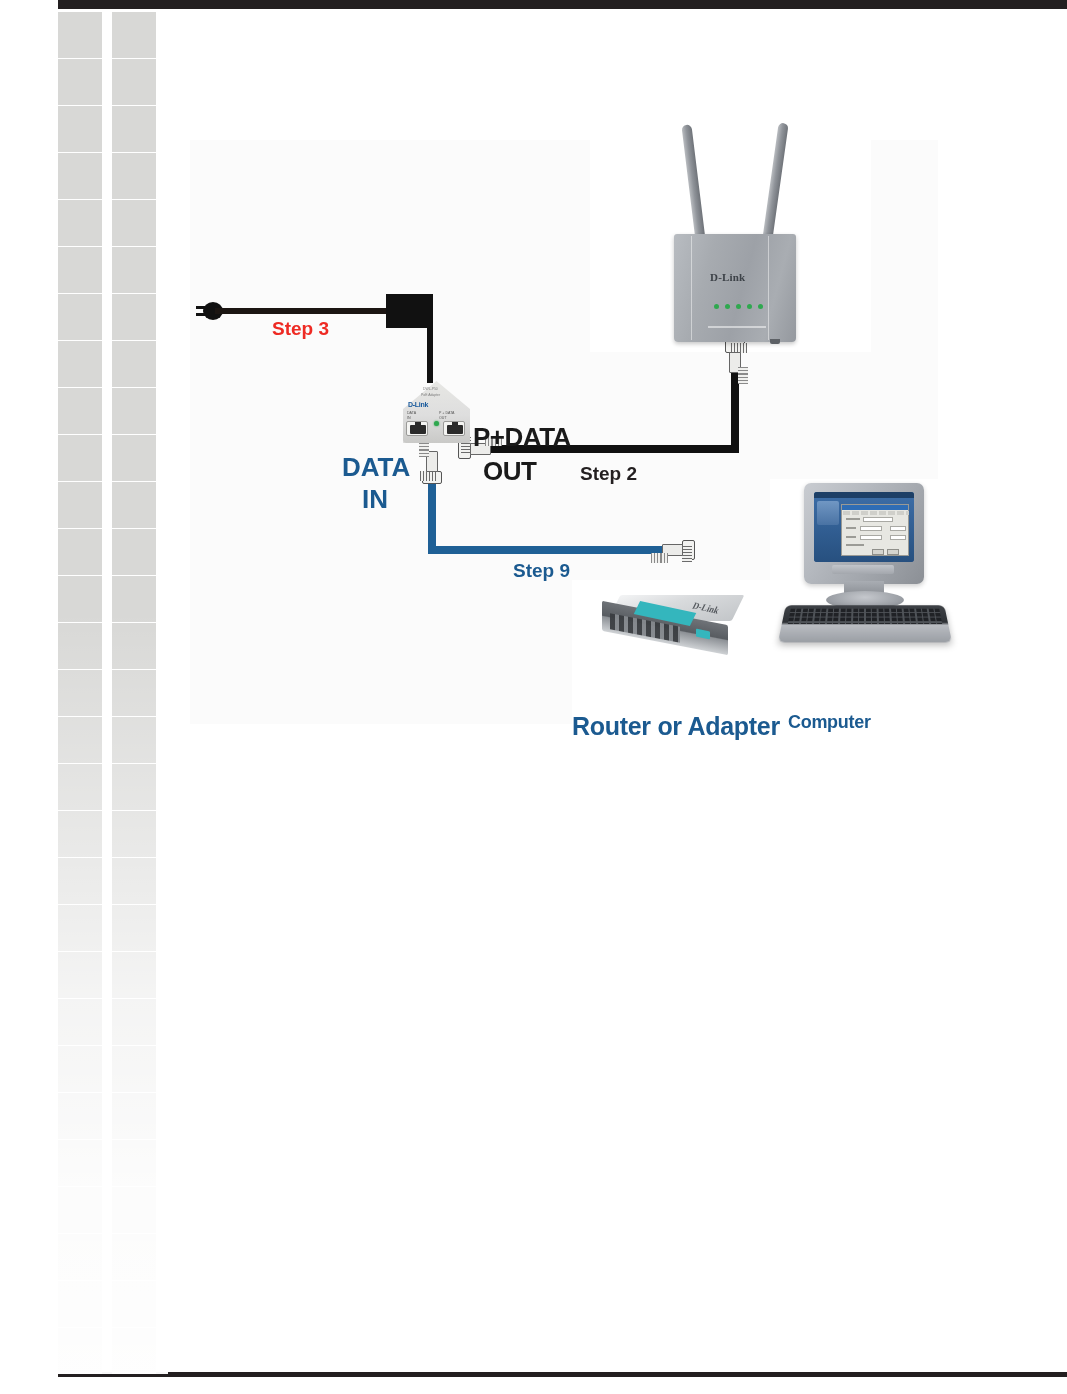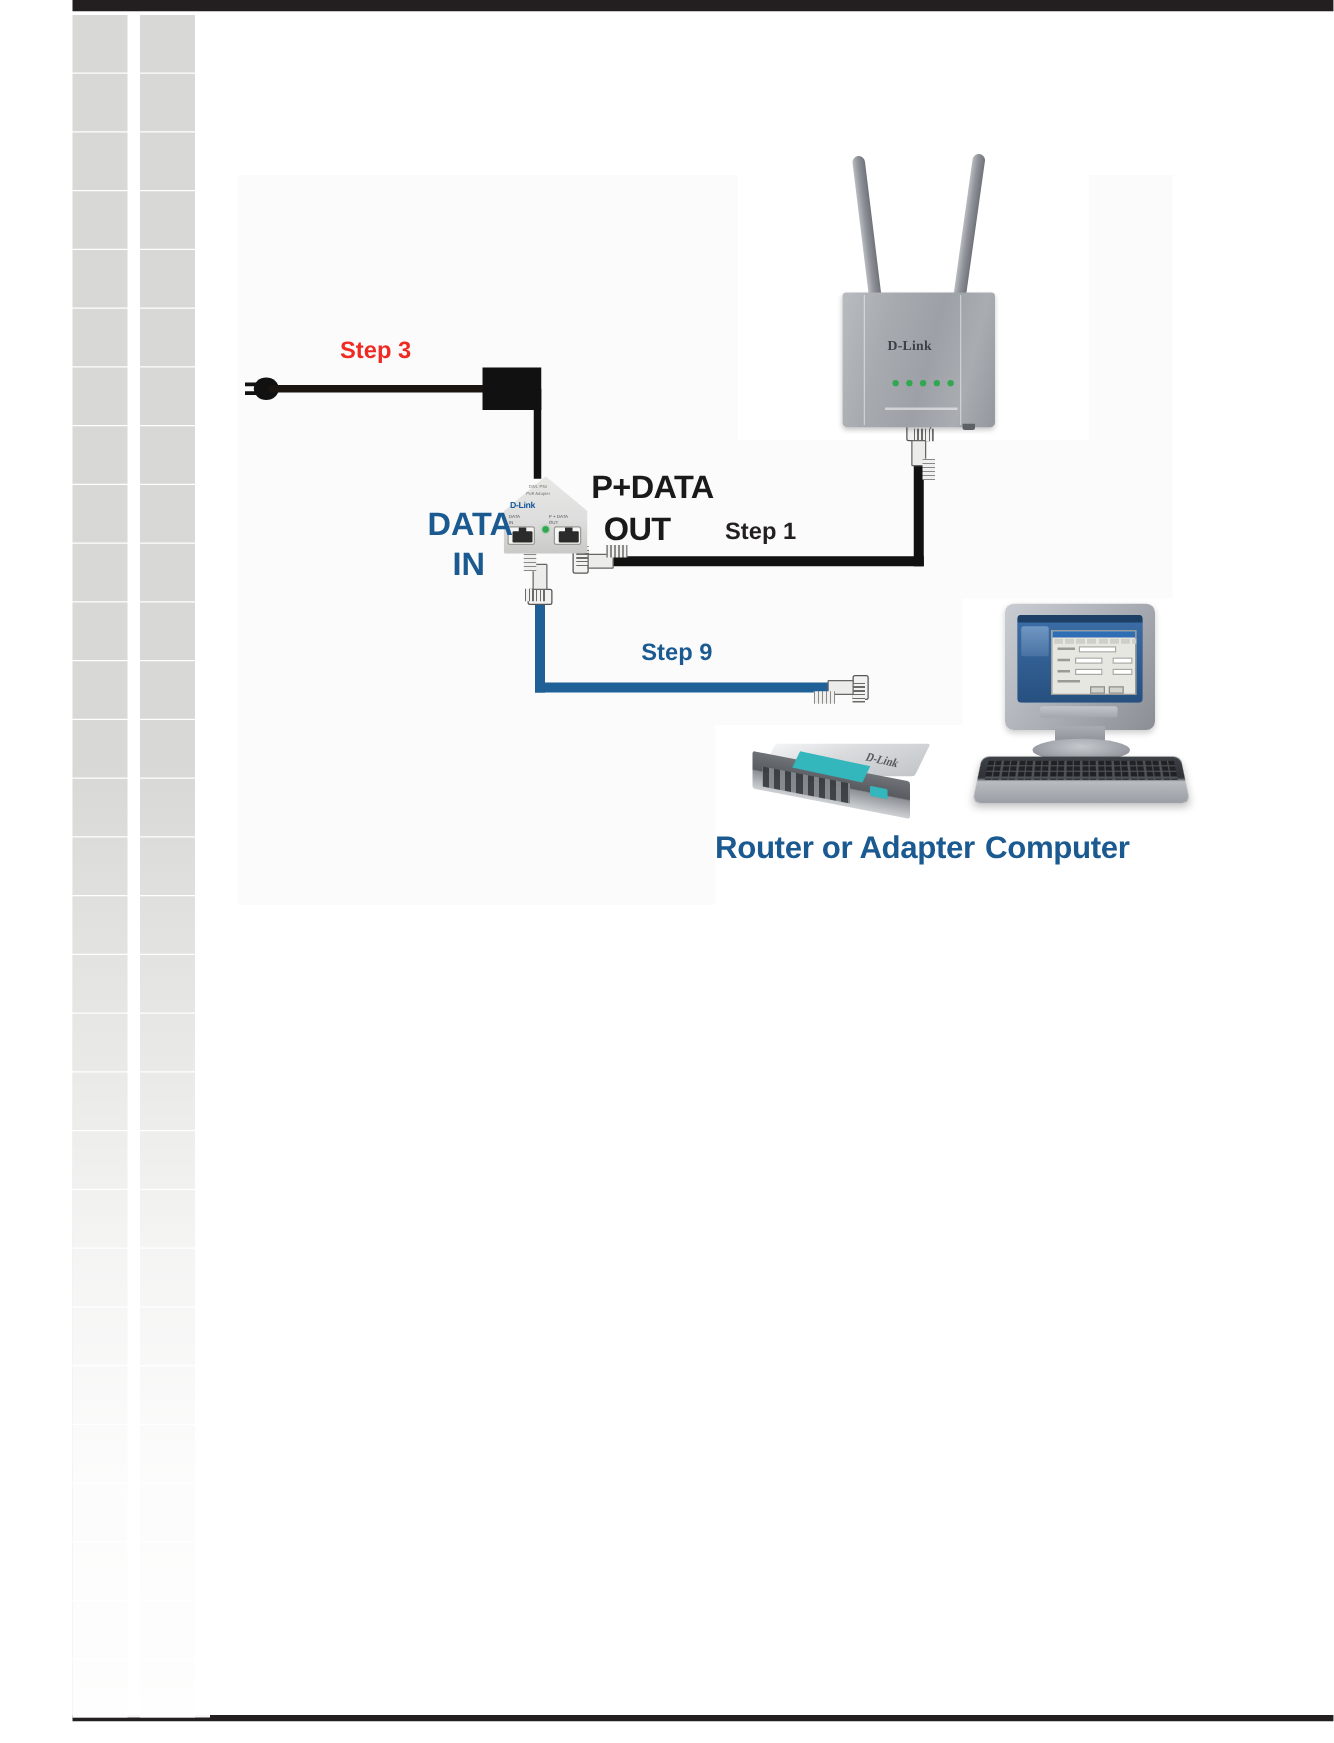--- a/index.html
+++ b/index.html
@@ -268,32 +268,32 @@
   .kb-keys {
     position:absolute; left:6px; top:4px; width:154px; height:17px;
     background:
       repeating-linear-gradient(to right, #1f2125 0 5px, #51555a 5px 6.5px),
       repeating-linear-gradient(to bottom, #1f2125 0 4px, #51555a 4px 5.2px);
     background-blend-mode: lighten;
     opacity:.95;
   }
 
   
-  .lbl { position:absolute; white-space:nowrap; font-weight:700; }
+  .lbl { position:absolute; white-space:nowrap; font-weight:700;margin-top:48px; }
   .lbl-step3 { left:82px;  top:130px; font-size:19px; color:#ee2a23; }
   .lbl-step1 { left:390px; top:275px; font-size:19px; color:#231f20; }
   .lbl-step2 { left:323px; top:372px; font-size:19px; color:#1b5a90; }
   .lbl-pdata { left:283px; top:234px; font-size:26px; color:#1a1a1a; letter-spacing:-0.5px; }
   .lbl-out   { left:293px; top:268px; font-size:26px; color:#1a1a1a; letter-spacing:-0.5px; }
   .lbl-datain {
     left:152px; top:264px; font-size:26px; color:#1b5a90;
     text-align:center; width:66px; line-height:1.22; white-space:normal;
   }
   .lbl-router { left:382px; top:524px; font-size:25px; color:#1b5a90; letter-spacing:-0.3px; }
-  .lbl-computer { left:598px; top:524px; font-size:25px; color:#1b5a90; letter-spacing:-0.3px; }
+  .lbl-computer { left:598px; top:524px; font-size:18px; color:#1b5a90; letter-spacing:-0.3px; }
 </style>
 </head>
 <body>
 
 <div id="page">
 
   <div class="top-rule"></div>
   <div class="bottom-rule"></div>
 
   <div class="sidebar-pattern">
@@ -492,21 +492,21 @@
       </div>
       <div class="mon-sub"></div>
       <div class="mon-neck"></div>
       <div class="mon-base"></div>
       <div class="keyboard">
         <div class="kb-keys"></div>
       </div>
     </div>
 
     <div class="lbl lbl-step3">Step 3</div>
-    <div class="lbl lbl-step1">Step 1</div>
+    <div class="lbl lbl-step1">Step 2</div>
     <div class="lbl lbl-step2">Step 9</div>
     <div class="lbl lbl-pdata">P+DATA</div>
     <div class="lbl lbl-out">OUT</div>
     <div class="lbl lbl-datain">DATA IN</div>
     <div class="lbl lbl-router">Router or Adapter</div>
     <div class="lbl lbl-computer">Computer</div>
 
   </div>
 </div>
 

